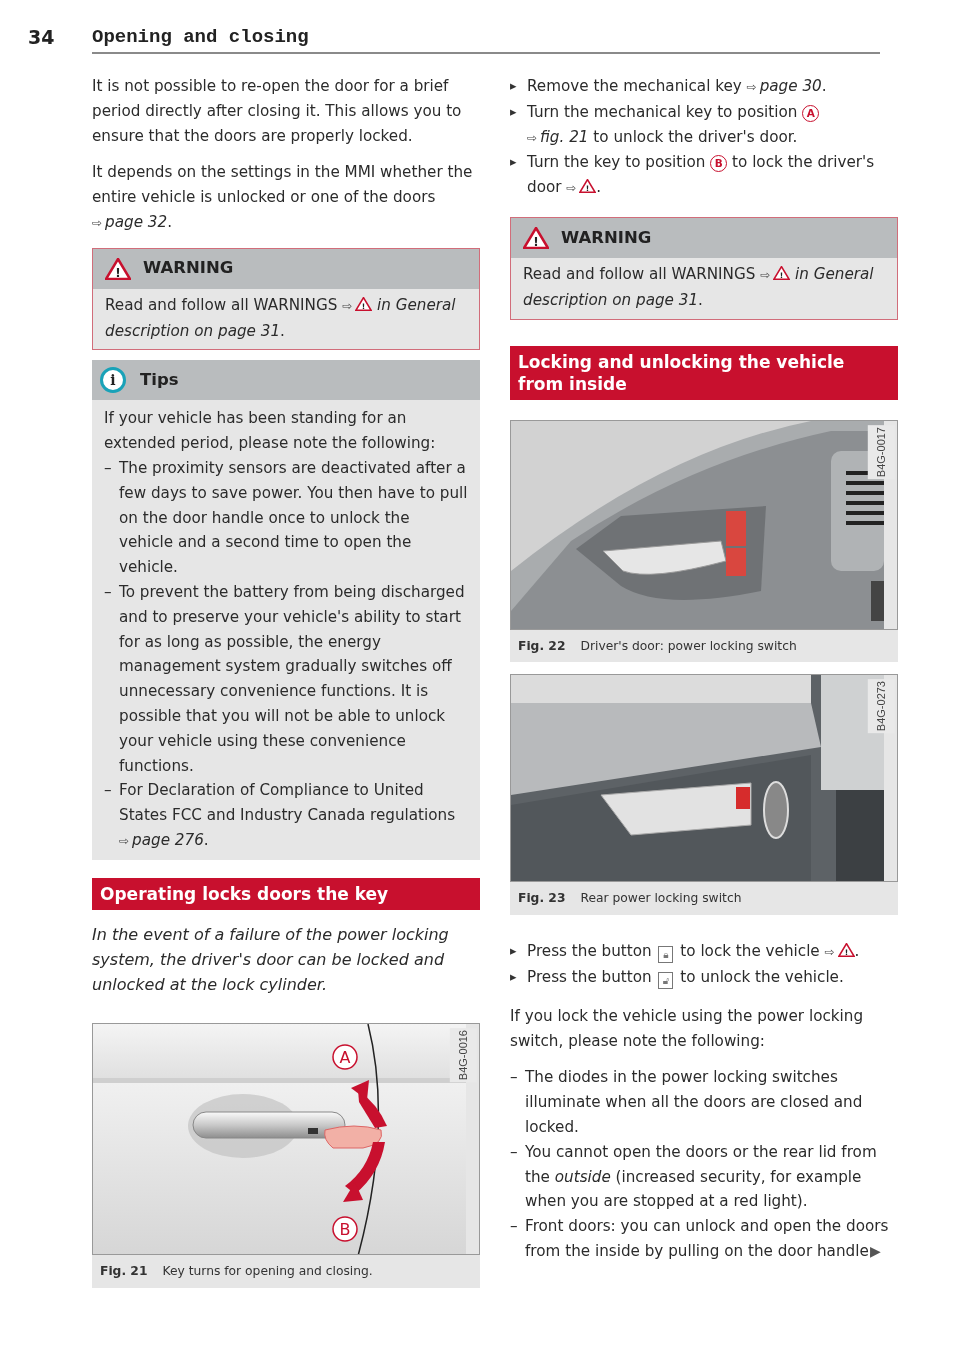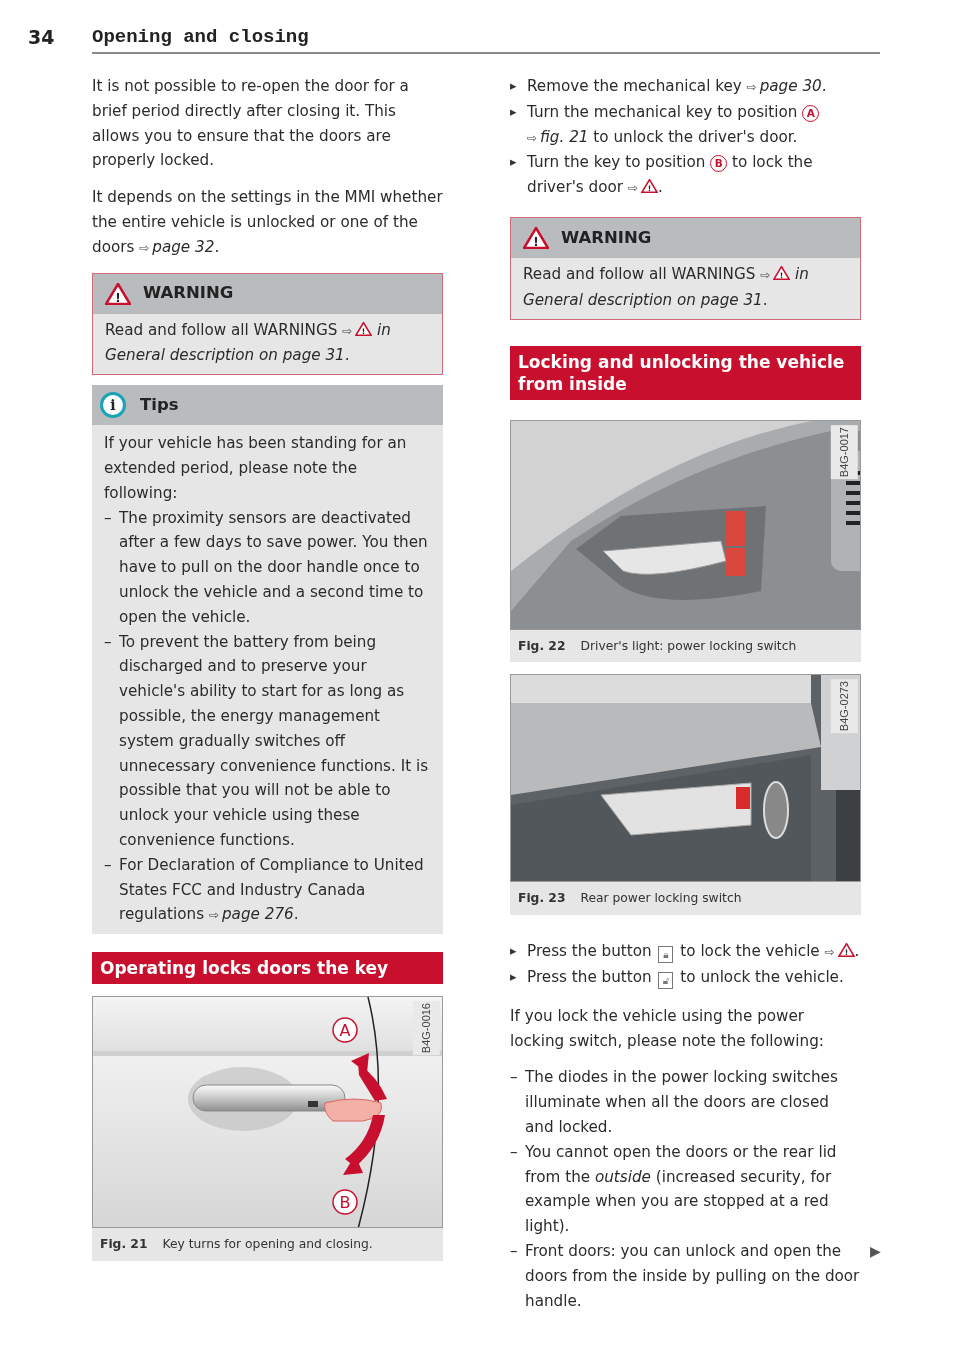--- a/index.html
+++ b/index.html
@@ -3,21 +3,21 @@
 <meta charset="utf-8">
 <style>
   * { box-sizing: border-box; margin: 0; padding: 0; }
   html, body { width: 960px; height: 1361px; background: #ffffff; overflow: hidden; }
   body { position: relative; font-family: "DejaVu Sans", sans-serif; color: #2b2b2b; }
 
   .page-num { position: absolute; left: 28px; top: 26px; font-size: 19px; font-weight: bold; color: #222; }
   .chapter { position: absolute; left: 92px; top: 26px; font-size: 19px; font-weight: bold; color: #222; font-family: Liberation Mono, monospace; }
   .rule { position: absolute; left: 92px; top: 52px; width: 788px; height: 2px; background: #8a8a8a; }
 
-  .col { position: absolute; width: 351px; font-size: 15.2px; line-height: 24.8px; }
+  .col { position: absolute; width: 388px; font-size: 15.2px; line-height: 24.8px; }
   .col-left { left: 92px; top: 74px; }
   .col-right { left: 510px; top: 74px; }
 
   p { margin-bottom: 12px; }
   i { font-style: italic; }
   .arrow { font-size: 12px; color: #444; margin-right: 3px; }
 
   .warn-box { border: 1px solid #d16d7a; background: #e6e6e6; margin-bottom: 10px; }
   .warn-head { background: #b9bcbe; height: 40px; display: flex; align-items: center; padding-left: 12px; font-weight: bold; font-size: 16.5px; color: #222; }
   .warn-head svg { margin-right: 12px; }
@@ -93,20 +93,21 @@
       <div>If your vehicle has been standing for an extended period, please note the following:</div>
       <ul class="dash-list">
         <li>The proximity sensors are deactivated after a few days to save power. You then have to pull on the door handle once to unlock the vehicle and a second time to open the vehicle.</li>
         <li>To prevent the battery from being discharged and to preserve your vehicle's ability to start for as long as possible, the energy management system gradually switches off unnecessary convenience functions. It is possible that you will not be able to unlock your vehicle using these convenience functions.</li>
         <li><span>For Declaration of Compliance to United States FCC and Industry Canada regulations</span> <span class="arrow">⇨</span><i>page 276</i>.</li>
       </ul>
     </div>
   </div>
 
   <div class="section-bar">Operating locks doors the key</div>
+  <div class="intro">In the event of a failure of the power locking system, the driver's door can be locked and unlocked at the lock cylinder.</div>
 
   <div class="figure">
     <div class="fig-img" style="height:232px;">
       <svg width="373" height="232" viewBox="0 0 373 232">
         <defs>
           <linearGradient id="g1" x1="0" y1="0" x2="0" y2="1">
               <stop offset="0" stop-color="#f4f4f4"></stop>
               <stop offset="1" stop-color="#e0e0e0"></stop>
             </linearGradient>
           <linearGradient id="g2" x1="0" y1="0" x2="0" y2="1">
@@ -188,21 +189,21 @@
             <line x1="335" y1="62" x2="373" y2="62"></line>
             <line x1="335" y1="72" x2="373" y2="72"></line>
             <line x1="335" y1="82" x2="373" y2="82"></line>
             <line x1="335" y1="92" x2="373" y2="92"></line>
             <line x1="335" y1="102" x2="373" y2="102"></line>
           </g>
         <rect x="360" y="160" width="13" height="40" fill="#444"></rect>
       </svg>
       <div class="fig-code">B4G-0017</div>
     </div>
-    <div class="fig-caption"><b>Fig. 22</b><span>Driver's light: power locking switch</span></div>
+    <div class="fig-caption"><b>Fig. 22</b><span>Driver's door: power locking switch</span></div>
   </div>
 
   <div class="figure" style="margin-bottom:24px;">
     <div class="fig-img" style="height:208px;">
       <svg width="373" height="208" viewBox="0 0 373 208">
         <rect width="373" height="208" fill="#5d6266"></rect>
         <rect width="300" height="28" fill="#dcdcdc"></rect>
         <path d="M0 28 L 300 28 L 310 72 L 0 120 Z" fill="#b8babc"></path>
         <rect x="310" y="0" width="63" height="115" fill="#cfd1d2"></rect>
         <rect x="325" y="115" width="48" height="93" fill="#3c4043"></rect>

